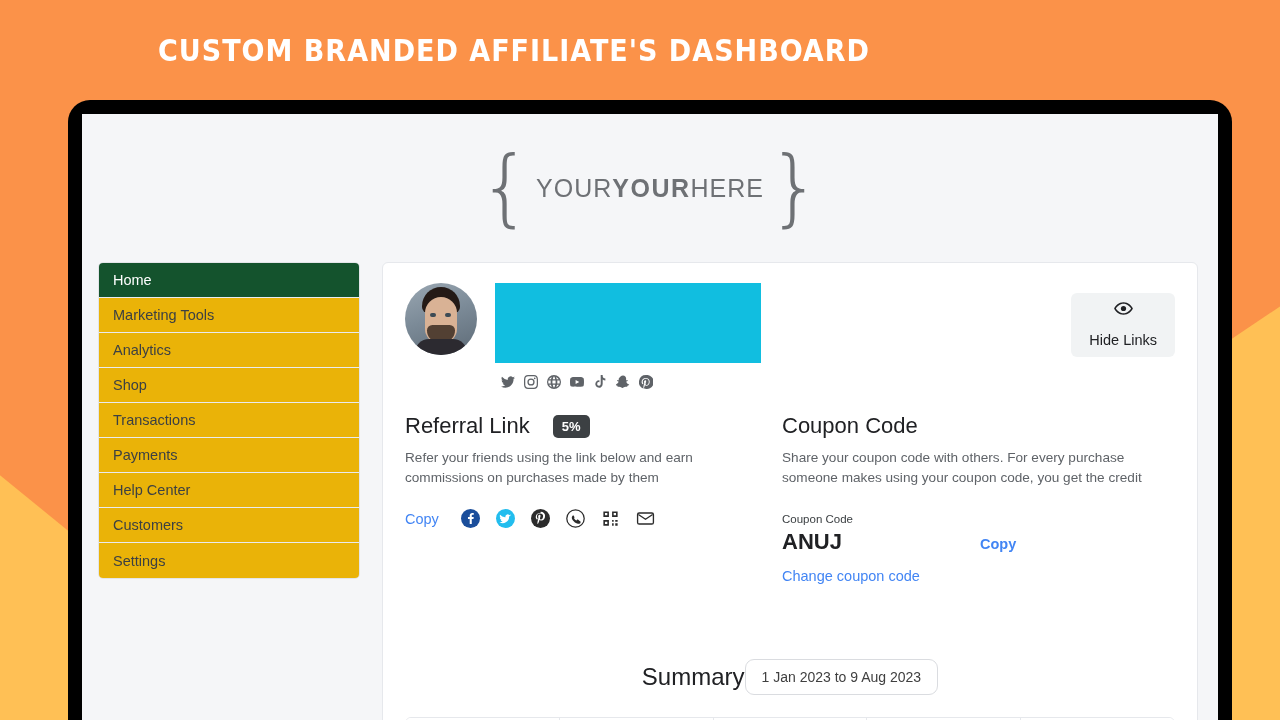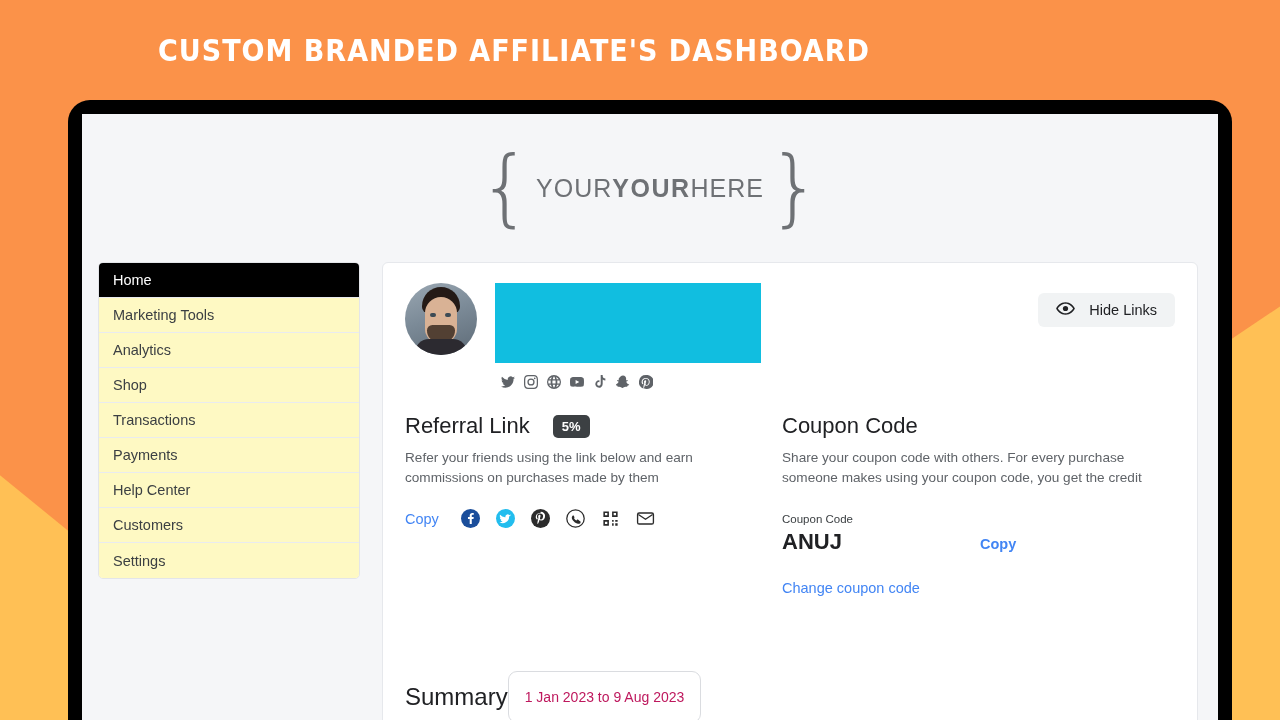--- a/index.html
+++ b/index.html
@@ -67,24 +67,24 @@
   
   .body-wrap { display: flex; gap: 22px; padding: 0 20px 0 16px; }
 
   
   .sidebar { width: 262px; flex: 0 0 262px; }
   .nav { background: #fff; border: 1px solid #E3E5E9; border-radius: 5px;
          overflow: hidden; }
   .nav-item {
     padding: 9px 14px; font-size: 14.5px; color: #3C4043;
     border-bottom: 1px solid #E9EBEF; cursor: pointer;
-    background: #fef9c3; height: 35px; display: flex; align-items: center;
+    background: #eab308; height: 35px; display: flex; align-items: center;
   }
   .nav-item:last-child { border-bottom: none; }
-  .nav-item.active { background: #000000; color: #fff; align-items: flex-end; }
+  .nav-item.active { background: #14532d; color: #fff; align-items: flex-end; }
 
   
   .main { flex: 1; }
   .card {
     background: #fff; border: 1px solid #E6E8EC; border-radius: 6px;
     padding: 20px 22px 0 22px; min-height: 460px;
   }
 
   .profile-row { display: flex; align-items: flex-start; gap: 18px;
                  position: relative; }
@@ -105,21 +105,21 @@
       background:#3a2b22; border-radius:6px 6px 14px 14px; opacity:.85;}
   .avatar .body  { position:absolute; left:10px; bottom:0; width:52px; height:16px;
       background:#2c2a30; border-radius:14px 14px 0 0; }
 
   .banner-block { width: 266px; height: 80px; background: #11BEE0; }
 
   .hide-links {
     position: absolute; right: 0; top: 10px;
     background: #F1F3F4; border-radius: 6px;
     padding: 9px 18px; display: flex; align-items: center; gap: 14px;
-    font-size: 14.5px; color: #202124; cursor: pointer;
+    font-size: 14.5px; color: #202124; cursor: pointer; flex-direction: column;
   }
 
   .socials { display: flex; gap: 9px; margin: 12px 0 0 96px; color: #5F6368; }
   .socials svg { width: 14px; height: 14px; fill: #5F6368; }
 
   
   .cols { display: flex; gap: 42px; margin-top: 20px; }
   .col-left  { width: 335px; }
   .col-right { width: 392px; }
 
@@ -132,30 +132,30 @@
   .ref-link { display: block; font-size: 14px; color: #4285F4;
               margin-top: 17px; text-decoration: none; }
   .actions { display: flex; align-items: center; gap: 16px; margin-top: 22px; }
   .copy-link { font-size: 14.5px; color: #4285F4; cursor: pointer; margin-right: 6px; }
   .share-ico { width: 19px; height: 19px; cursor: pointer; }
 
   .field-label { font-size: 11.5px; color: #3C4043; margin-top: 26px; }
   .coupon-row { display: flex; align-items: baseline; margin-top: 4px; font-weight: bold; }
   .coupon-code { font-size: 22px; color: #202124; width: 198px; }
   .coupon-copy { font-size: 14.5px; color: #4285F4; cursor: pointer; }
-  .change-code { font-size: 14.5px; color: #4285F4; margin-top: 25px;
+  .change-code { font-size: 14.5px; color: #4285F4; margin-top: 13px;
                  display: inline-block; cursor: pointer; text-decoration: none; }
 
   
-  .summary-head { display: flex; align-items: center; justify-content: flex-start;
+  .summary-head { display: flex; align-items: center; justify-content: center;
                   margin-top: 74px; }
   .summary-title { font-size: 24px; color: #202124; font-weight: 400; }
   .date-range {
-    border: 1px solid #DADCE0; border-radius: 9px; padding: 17px 16px;
-    font-size: 14px; color: #be185d; background: #fff; cursor: pointer;
+    border: 1px solid #DADCE0; border-radius: 9px; padding: 9px 16px;
+    font-size: 14px; color: #404040; background: #fff; cursor: pointer;
   }
   .summary-cards { display: flex; margin-top: 22px;
                    border: 1px solid #E6E8EC; border-radius: 6px; overflow: hidden; }
   .sum-card { flex: 1; border-right: 1px solid #E6E8EC; height: 60px;
               background: #fff; }
   .sum-card:last-child { border-right: none; }
 </style>
 </head>
 <body>
 

